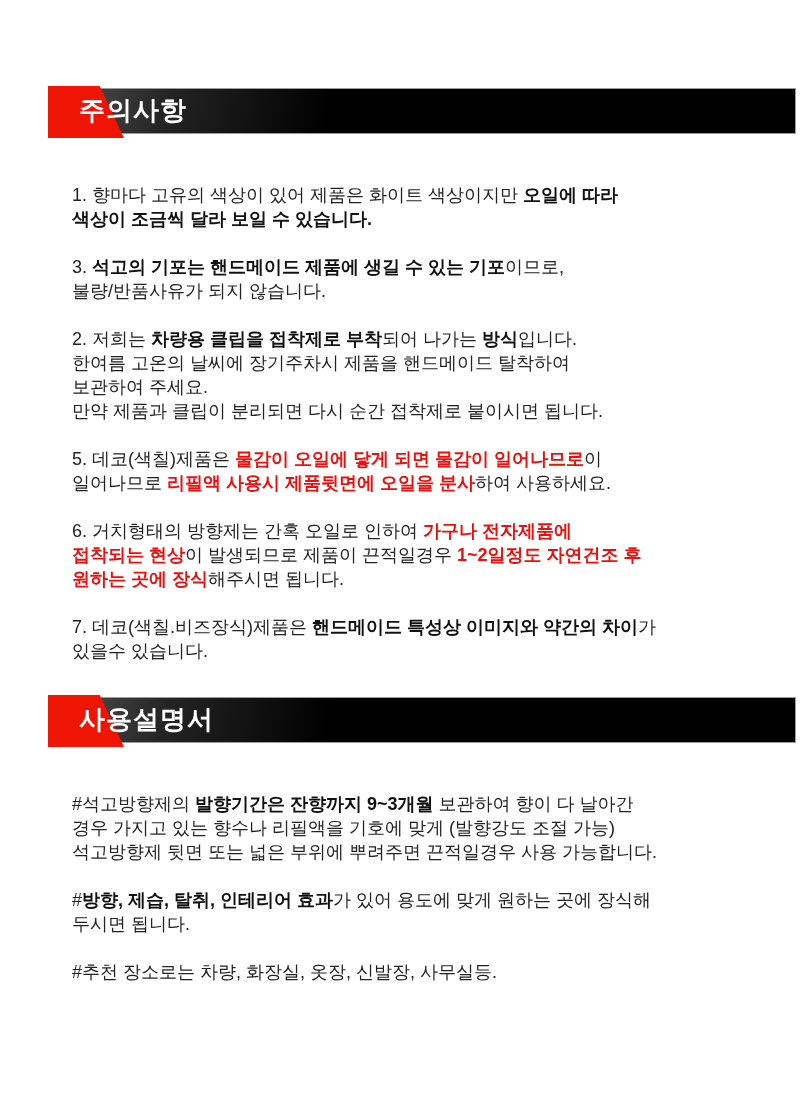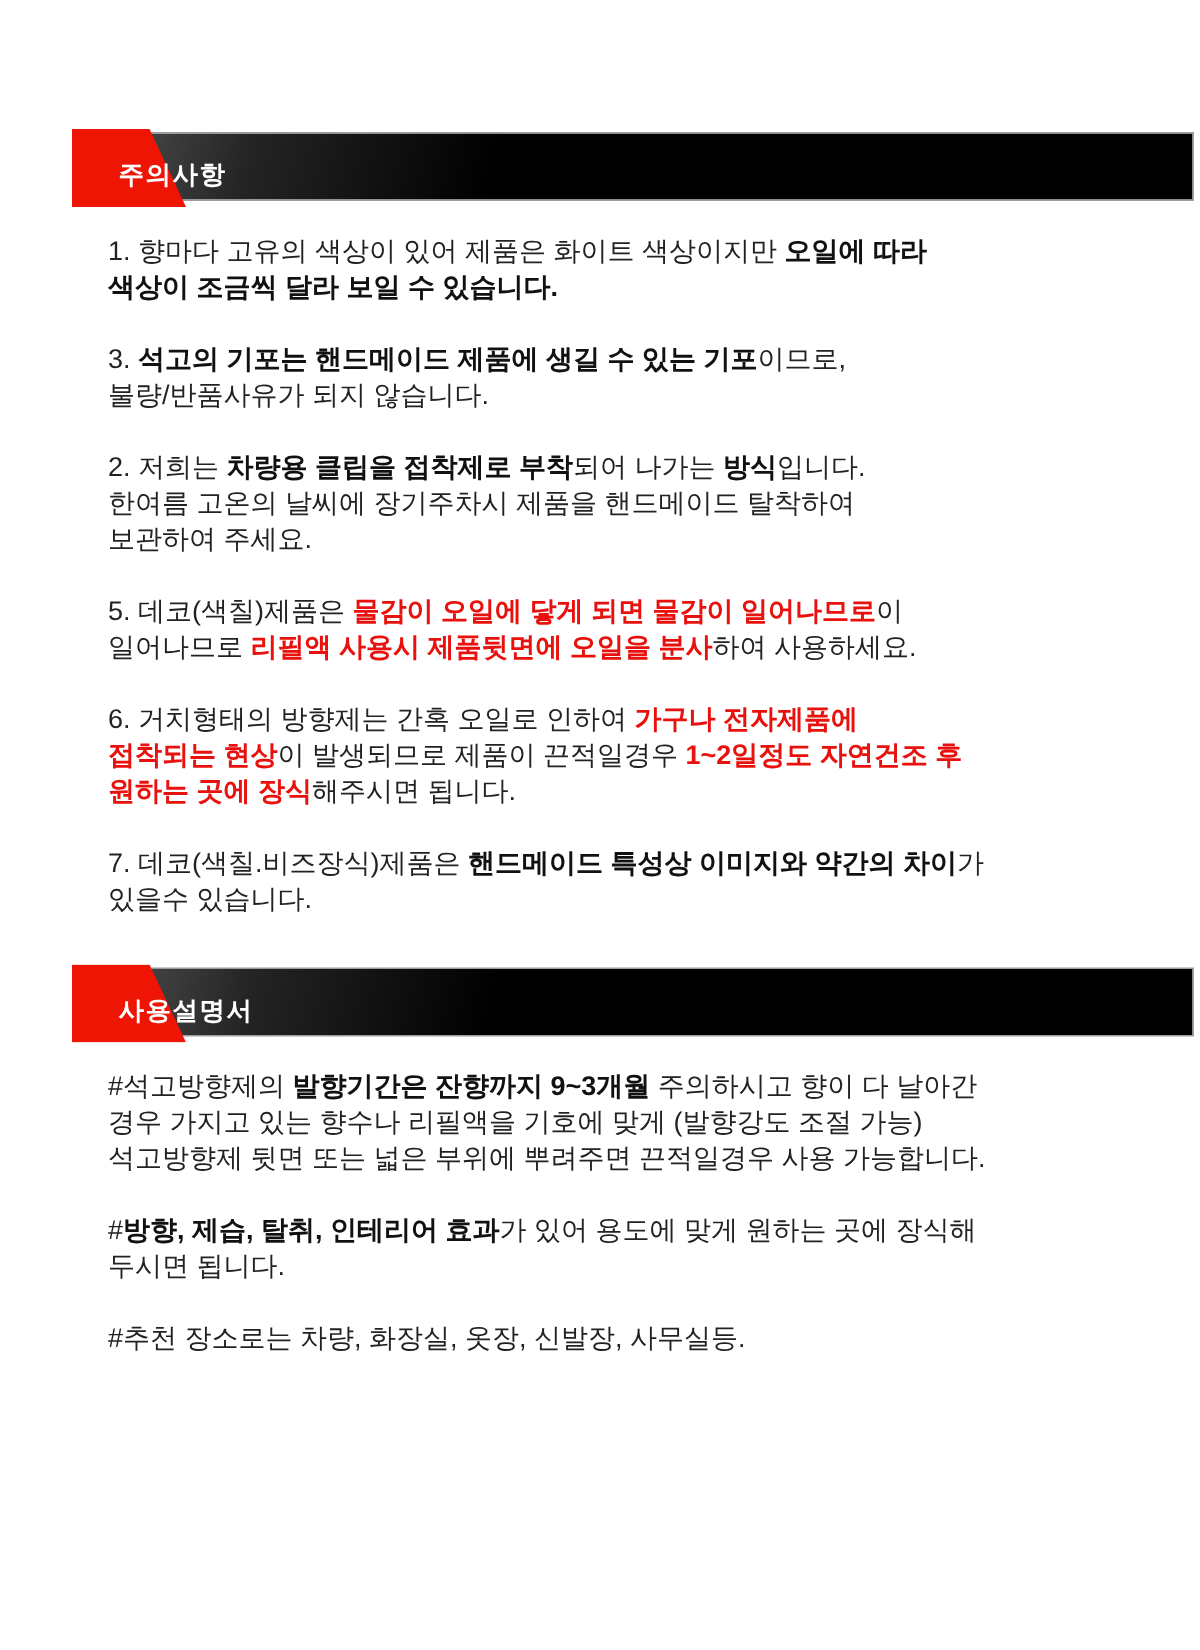--- a/index.html
+++ b/index.html
@@ -35,27 +35,28 @@
     background: #ee1505;
     clip-path: polygon(0 0, 68% 0, 100% 100%, 0 100%);
   }
   .banner-label {
     position: absolute;
     left: 30px;
     bottom: 5px;
     z-index: 2;
     color: #ffffff;
     font-weight: bold;
-    font-size: 17px;
+    font-size: 26px;
     letter-spacing: 1px;
     white-space: nowrap;
   }
   
   .content {
     padding: 21px 0 0 24px;
+    margin-top: 28px;
   }
   .para {
     margin: 0 0 24px 0;
     font-size: 18px;
     line-height: 24px;
     color: #222222;
     white-space: nowrap;
   }
   .seg-n { font-weight: normal; }
   .seg-b { font-weight: bold; color: #111111; }
@@ -68,32 +69,32 @@
 <div class="page">
 
   <section class="section-cautions">
     <div class="banner">
       <div class="banner-red"></div>
       <span class="banner-label">주의사항</span>
     </div>
     <div class="content">
         <p class="para"><span class="seg-n">1. 향마다 고유의 색상이 있어 제품은 화이트 색상이지만 </span><span class="seg-b">오일에 따라</span><br><span class="seg-b">색상이 조금씩 달라 보일 수 있습니다.</span></p>
         <p class="para"><span class="seg-n">3. </span><span class="seg-b">석고의 기포는 핸드메이드 제품에 생길 수 있는 기포</span><span class="seg-n">이므로,</span><br><span class="seg-n">불량/반품사유가 되지 않습니다.</span></p>
-        <p class="para"><span class="seg-n">2. 저희는 </span><span class="seg-b">차량용 클립을 접착제로 부착</span><span class="seg-n">되어 나가는 </span><span class="seg-b">방식</span><span class="seg-n">입니다.</span><br><span class="seg-n">한여름 고온의 날씨에 장기주차시 제품을 핸드메이드 탈착하여</span><br><span class="seg-n">보관하여 주세요.</span><br></p>
+        <p class="para"><span class="seg-n">2. 저희는 </span><span class="seg-b">차량용 클립을 접착제로 부착</span><span class="seg-n">되어 나가는 </span><span class="seg-b">방식</span><span class="seg-n">입니다.</span><br><span class="seg-n">한여름 고온의 날씨에 장기주차시 제품을 핸드메이드 탈착하여</span><br><span class="seg-n">보관하여 주세요.</span><br><span class="seg-n">만약 제품과 클립이 분리되면 다시 순간 접착제로 붙이시면 됩니다.</span></p>
         <p class="para"><span class="seg-n">5. 데코(색칠)제품은 </span><span class="seg-rb">물감이 오일에 닿게 되면 물감이 일어나므로</span><span class="seg-n">이</span><br><span class="seg-n">일어나므로 </span><span class="seg-rb">리필액 사용시 제품뒷면에 오일을 분사</span><span class="seg-n">하여 사용하세요.</span></p>
         <p class="para"><span class="seg-n">6. 거치형태의 방향제는 간혹 오일로 인하여 </span><span class="seg-rb">가구나 전자제품에</span><br><span class="seg-rb">접착되는 현상</span><span class="seg-n">이 발생되므로 제품이 끈적일경우 </span><span class="seg-rb">1~2일정도 자연건조 후</span><br><span class="seg-rb">원하는 곳에 장식</span><span class="seg-n">해주시면 됩니다.</span></p>
         <p class="para"><span class="seg-n">7. 데코(색칠.비즈장식)제품은 </span><span class="seg-b">핸드메이드 특성상 이미지와 약간의 차이</span><span class="seg-n">가</span><br><span class="seg-n">있을수 있습니다.</span></p>
       </div>
   </section>
 
   <section class="section-instructions">
     <div class="banner">
       <div class="banner-red"></div>
       <span class="banner-label">사용설명서</span>
     </div>
     <div class="content">
-        <p class="para"><span class="seg-n">#석고방향제의 </span><span class="seg-b">발향기간은 잔향까지 9~3개월</span><span class="seg-n"> 주의하시고 향이 다 날아간</span><br><span class="seg-n">경우 가지고 있는 향수나 리필액을 기호에 맞게 (발향강도 조절 가능)</span><br><span class="seg-n">석고방향제 뒷면 또는 넓은 부위에 뿌려주면 끈적일경우 사용 가능합니다.</span></p>
+        <p class="para"><span class="seg-n">#석고방향제의 </span><span class="seg-b">발향기간은 잔향까지 9~3개월</span><span class="seg-n"> 보관하여 향이 다 날아간</span><br><span class="seg-n">경우 가지고 있는 향수나 리필액을 기호에 맞게 (발향강도 조절 가능)</span><br><span class="seg-n">석고방향제 뒷면 또는 넓은 부위에 뿌려주면 끈적일경우 사용 가능합니다.</span></p>
         <p class="para"><span class="seg-n">#</span><span class="seg-b">방향, 제습, 탈취, 인테리어 효과</span><span class="seg-n">가 있어 용도에 맞게 원하는 곳에 장식해</span><br><span class="seg-n">두시면 됩니다.</span></p>
         <p class="para"><span class="seg-n">#추천 장소로는 차량, 화장실, 옷장, 신발장, 사무실등.</span></p>
       </div>
   </section>
 
 </div>
 
 </body></html>

